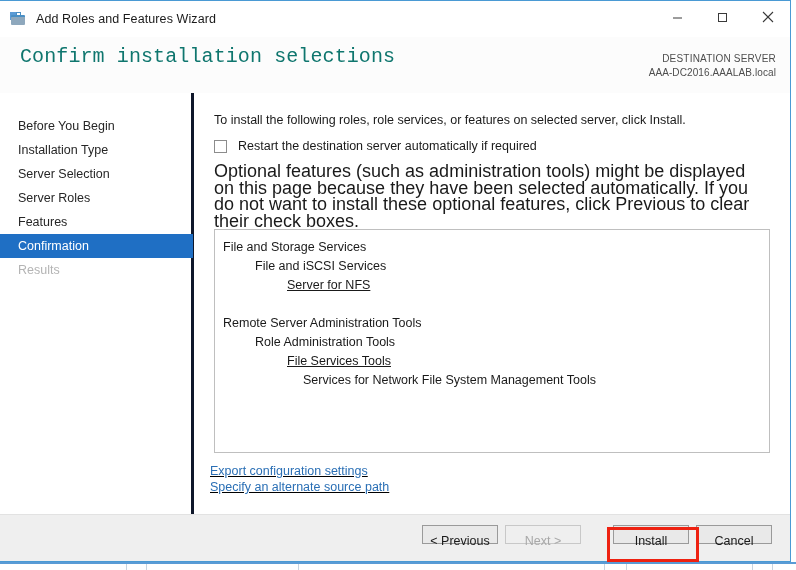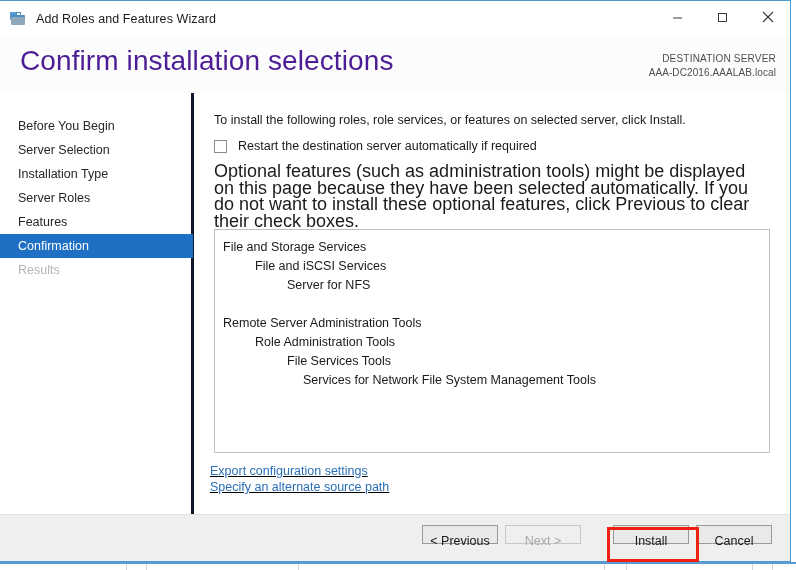--- a/index.html
+++ b/index.html
@@ -130,25 +130,26 @@
     left: 0;
     top: 36px;
     right: 0;
     height: 56px;
     background: #fcfcfc;
   }
   .page-title {
     position: absolute;
     left: 20px;
     top: 8px;
-    font-size: 28px;
+    font-size: 20px;
     font-weight: 300;
-    color: #4c1d95;
+    color: #0f766e;
     letter-spacing: 0.1px;
     white-space: nowrap;
+    font-family: Liberation Mono, monospace;
   }
   .dest-block {
     position: absolute;
     right: 14px;
     top: 15px;
     text-align: right;
     line-height: 14px;
   }
   .dest-label {
     font-size: 10px;
@@ -263,21 +264,21 @@
   .tree-row {
     height: 19px;
     line-height: 19px;
     font-size: 12.5px;
     color: #1a1a1a;
     white-space: nowrap;
   }
   .tree-row.spacer { height: 19px; }
   .lvl0 { padding-left: 8px; }
   .lvl1 { padding-left: 40px; }
-  .lvl2 { padding-left: 72px; }
+  .lvl2 { padding-left: 72px; text-decoration: underline; }
   .lvl3 { padding-left: 88px; }
 
   
   .links {
     position: absolute;
     left: 16px;
     top: 370px;
     text-decoration: underline;
   }
   .wlink {
@@ -385,22 +386,22 @@
       <div class="page-title">Confirm installation selections</div>
       <div class="dest-block">
         <div class="dest-label">DESTINATION SERVER</div>
         <div class="dest-value">AAA-DC2016.AAALAB.local</div>
       </div>
     </div>
 
     <div class="nav-pane">
       <div class="nav-list">
         <div class="nav-item">Before You Begin</div>
+        <div class="nav-item">Installation Type</div>
         <div class="nav-item">Server Selection</div>
-        <div class="nav-item">Installation Type</div>
         <div class="nav-item">Server Roles</div>
         <div class="nav-item">Features</div>
         <div class="nav-item selected">Confirmation</div>
         <div class="nav-item disabled">Results</div>
       </div>
     </div>
 
     <div class="content">
 
       <div class="intro-text">To install the following roles, role services, or features on selected server, click Install.</div>

